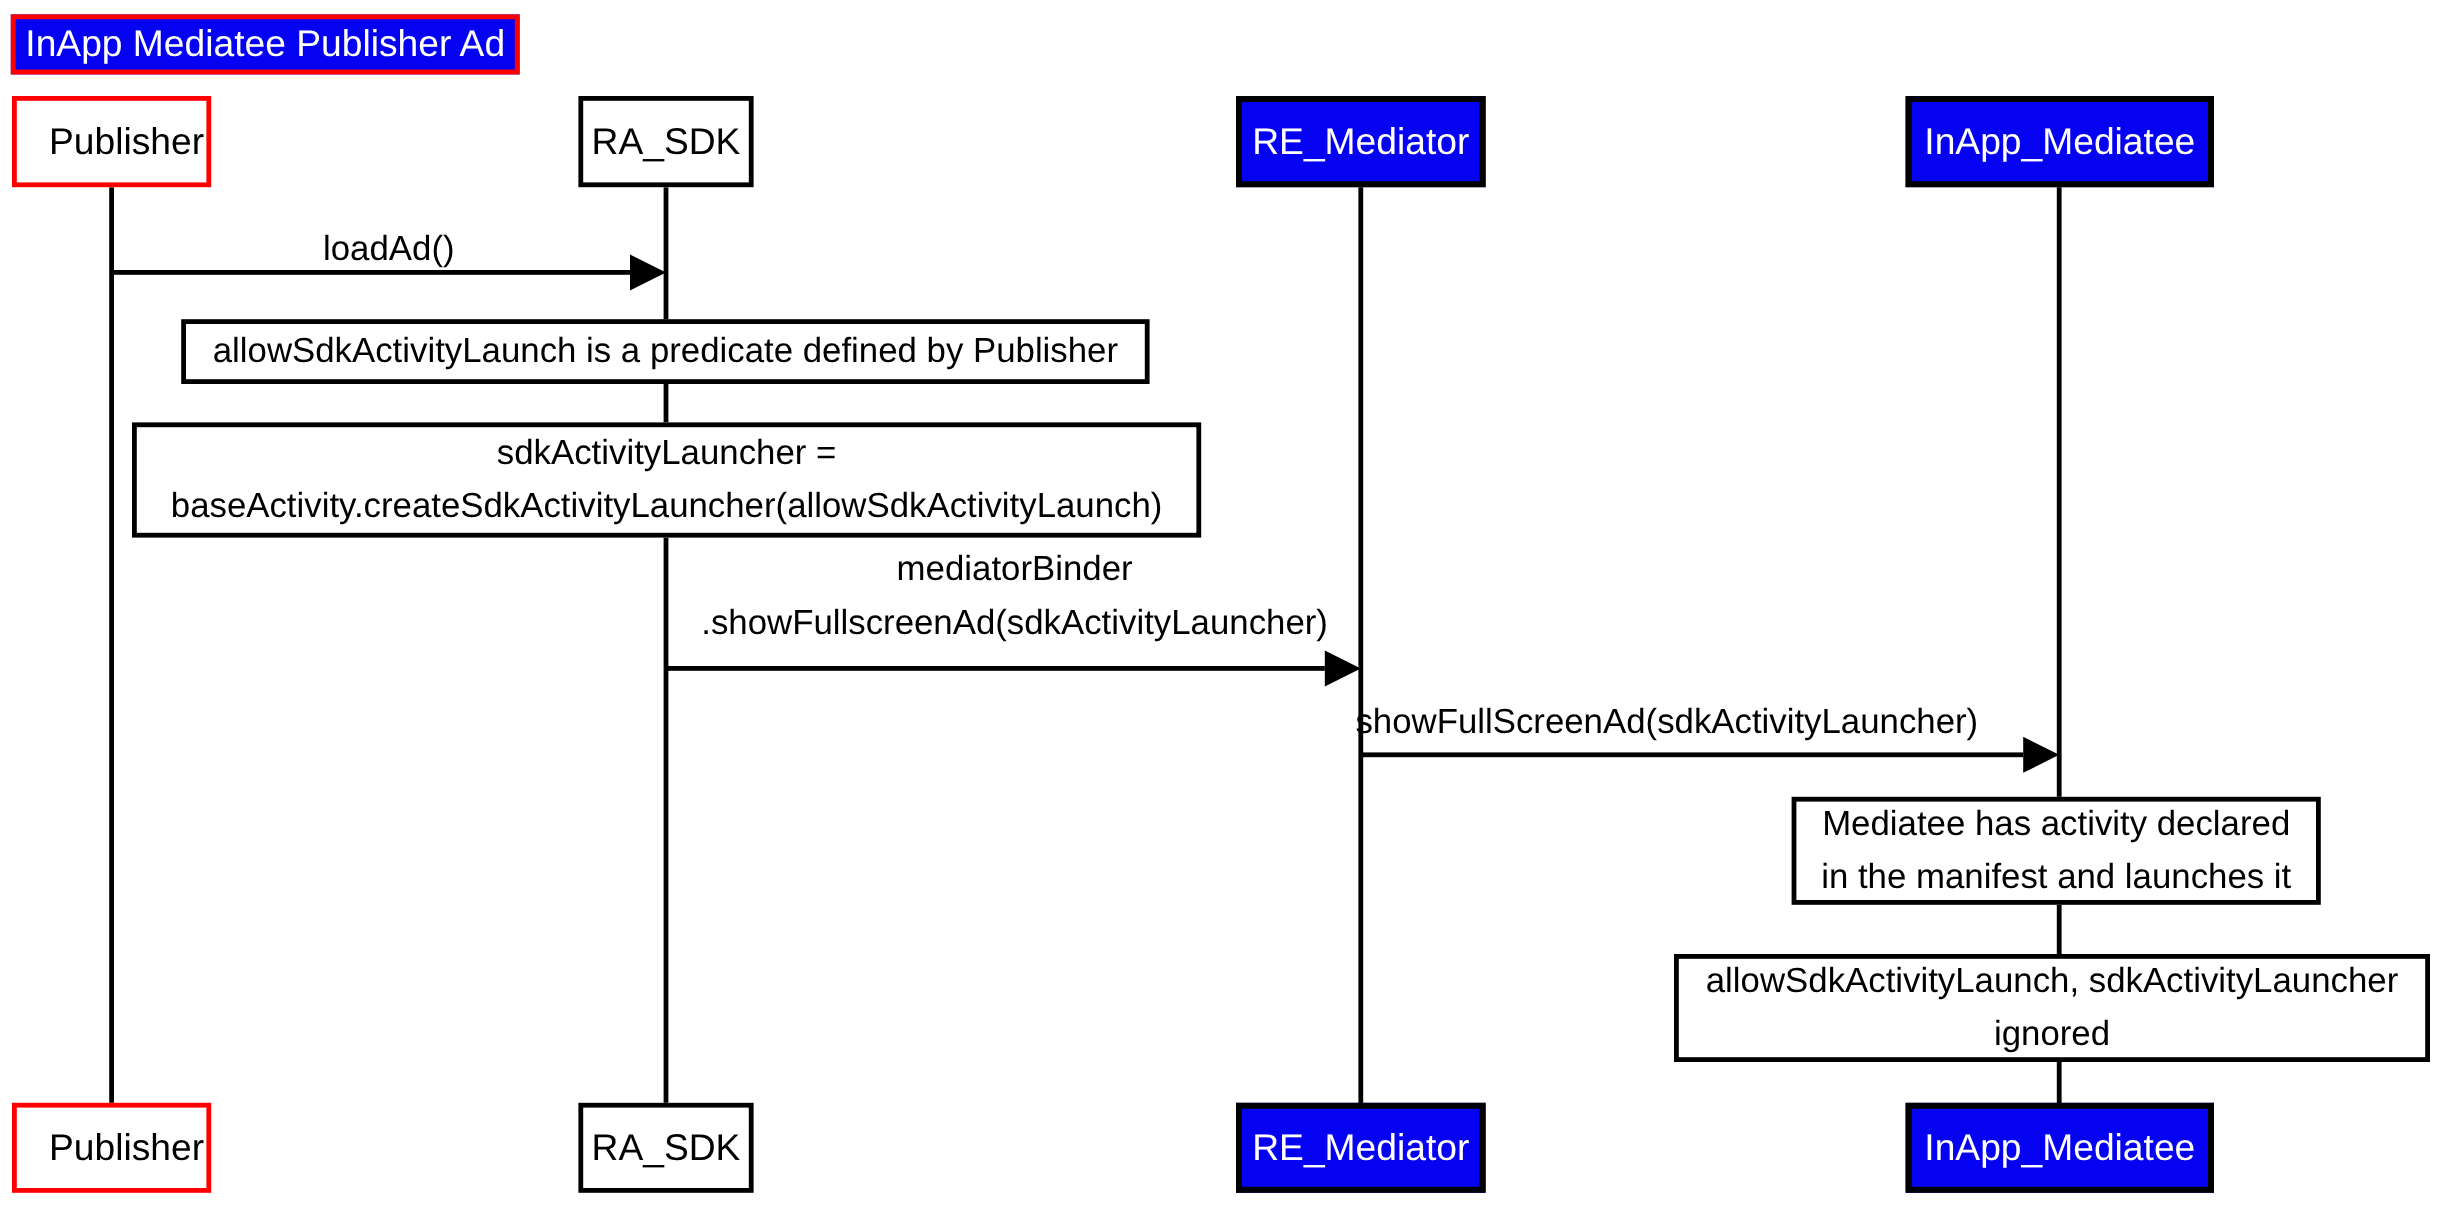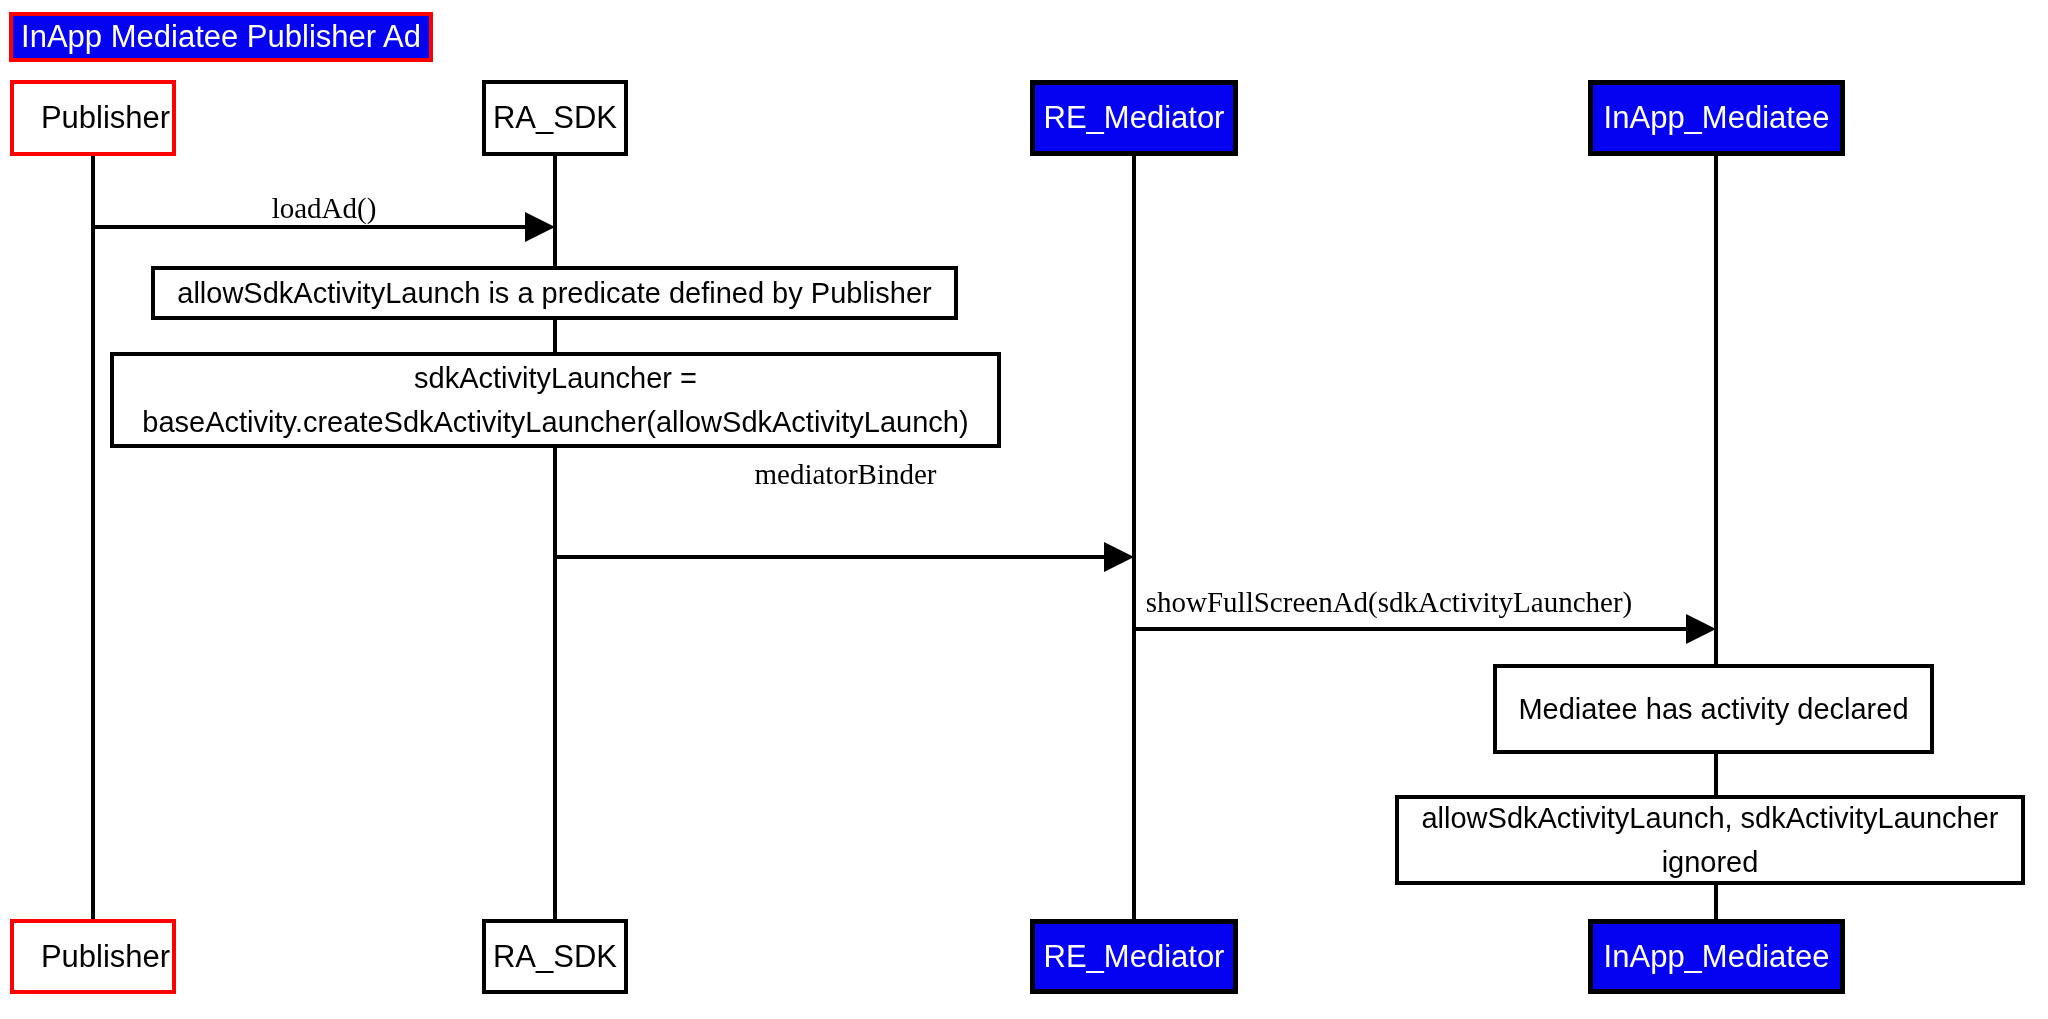--- a/index.html
+++ b/index.html
@@ -56,21 +56,21 @@
     border-left: 30px solid var(--line-black, #000000);
     z-index: 2;
   }
   .msg-label {
     position: absolute;
     text-align: center;
     font-size: 29px; line-height: 45px;
     white-space: nowrap;
     z-index: 2;
   }
-  .msg-label span { display: block; font-family: Liberation Serif, serif; }
+  .msg-label span { display: block; }
   .note {
     position: absolute;
     box-sizing: border-box;
     background: #ffffff;
     border: 4px solid var(--line-black, #000000);
     display: flex; flex-direction: column;
     align-items: center; justify-content: center;
     font-size: 29px; line-height: 44px;
     white-space: nowrap;
     z-index: 3;
@@ -113,32 +113,34 @@
     <span>allowSdkActivityLaunch is a predicate defined by Publisher</span>
   </div>
 
   <div class="note" style="left:110px;top:352px;width:891px;height:96px">
     <span>sdkActivityLauncher =</span>
     <span>baseActivity.createSdkActivityLauncher(allowSdkActivityLaunch)</span>
   </div>
 
   <div class="msg-label" style="left:555px;top:452px;width:581px">
     <span>mediatorBinder</span>
+    <span>.showFullscreenAd(sdkActivityLauncher)</span>
   </div>
   <div class="arrow-line" style="left:555px;top:555px;width:549px"></div>
   <div class="arrow-head" style="left:1104px;top:542px"></div>
 
   <div class="msg-label" style="left:1098px;top:580px;width:582px">
     <span>showFullScreenAd(sdkActivityLauncher)</span>
   </div>
   <div class="arrow-line" style="left:1134px;top:627px;width:552px"></div>
   <div class="arrow-head" style="left:1686px;top:614px"></div>
 
   <div class="note" style="left:1493px;top:664px;width:441px;height:90px">
     <span>Mediatee has activity declared</span>
+    <span>in the manifest and launches it</span>
   </div>
 
   <div class="note" style="left:1395px;top:795px;width:630px;height:90px">
     <span>allowSdkActivityLaunch, sdkActivityLauncher</span>
     <span>ignored</span>
   </div>
 
   <div class="actor red" style="left:10px;top:919px;width:166px;height:75px">
     <span>Publisher</span>
   </div>

